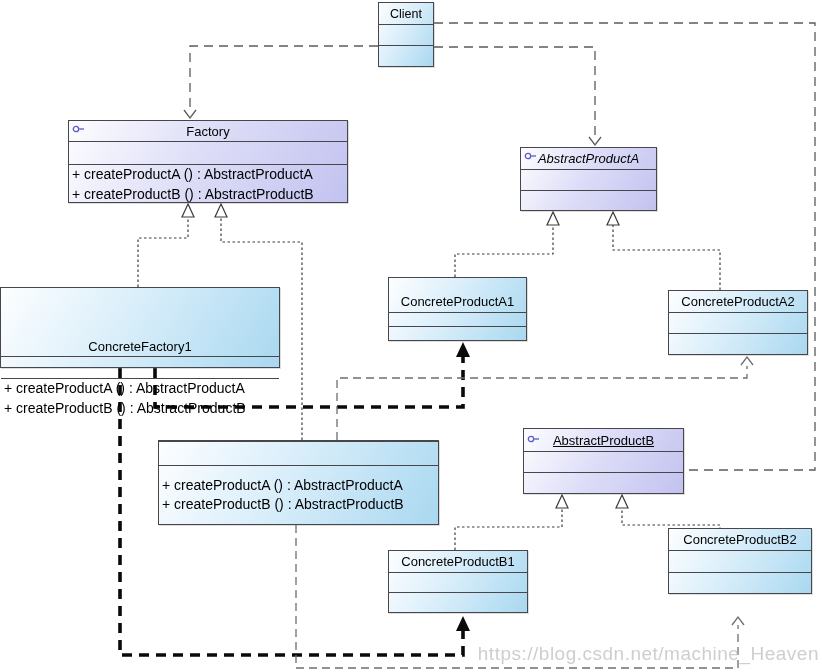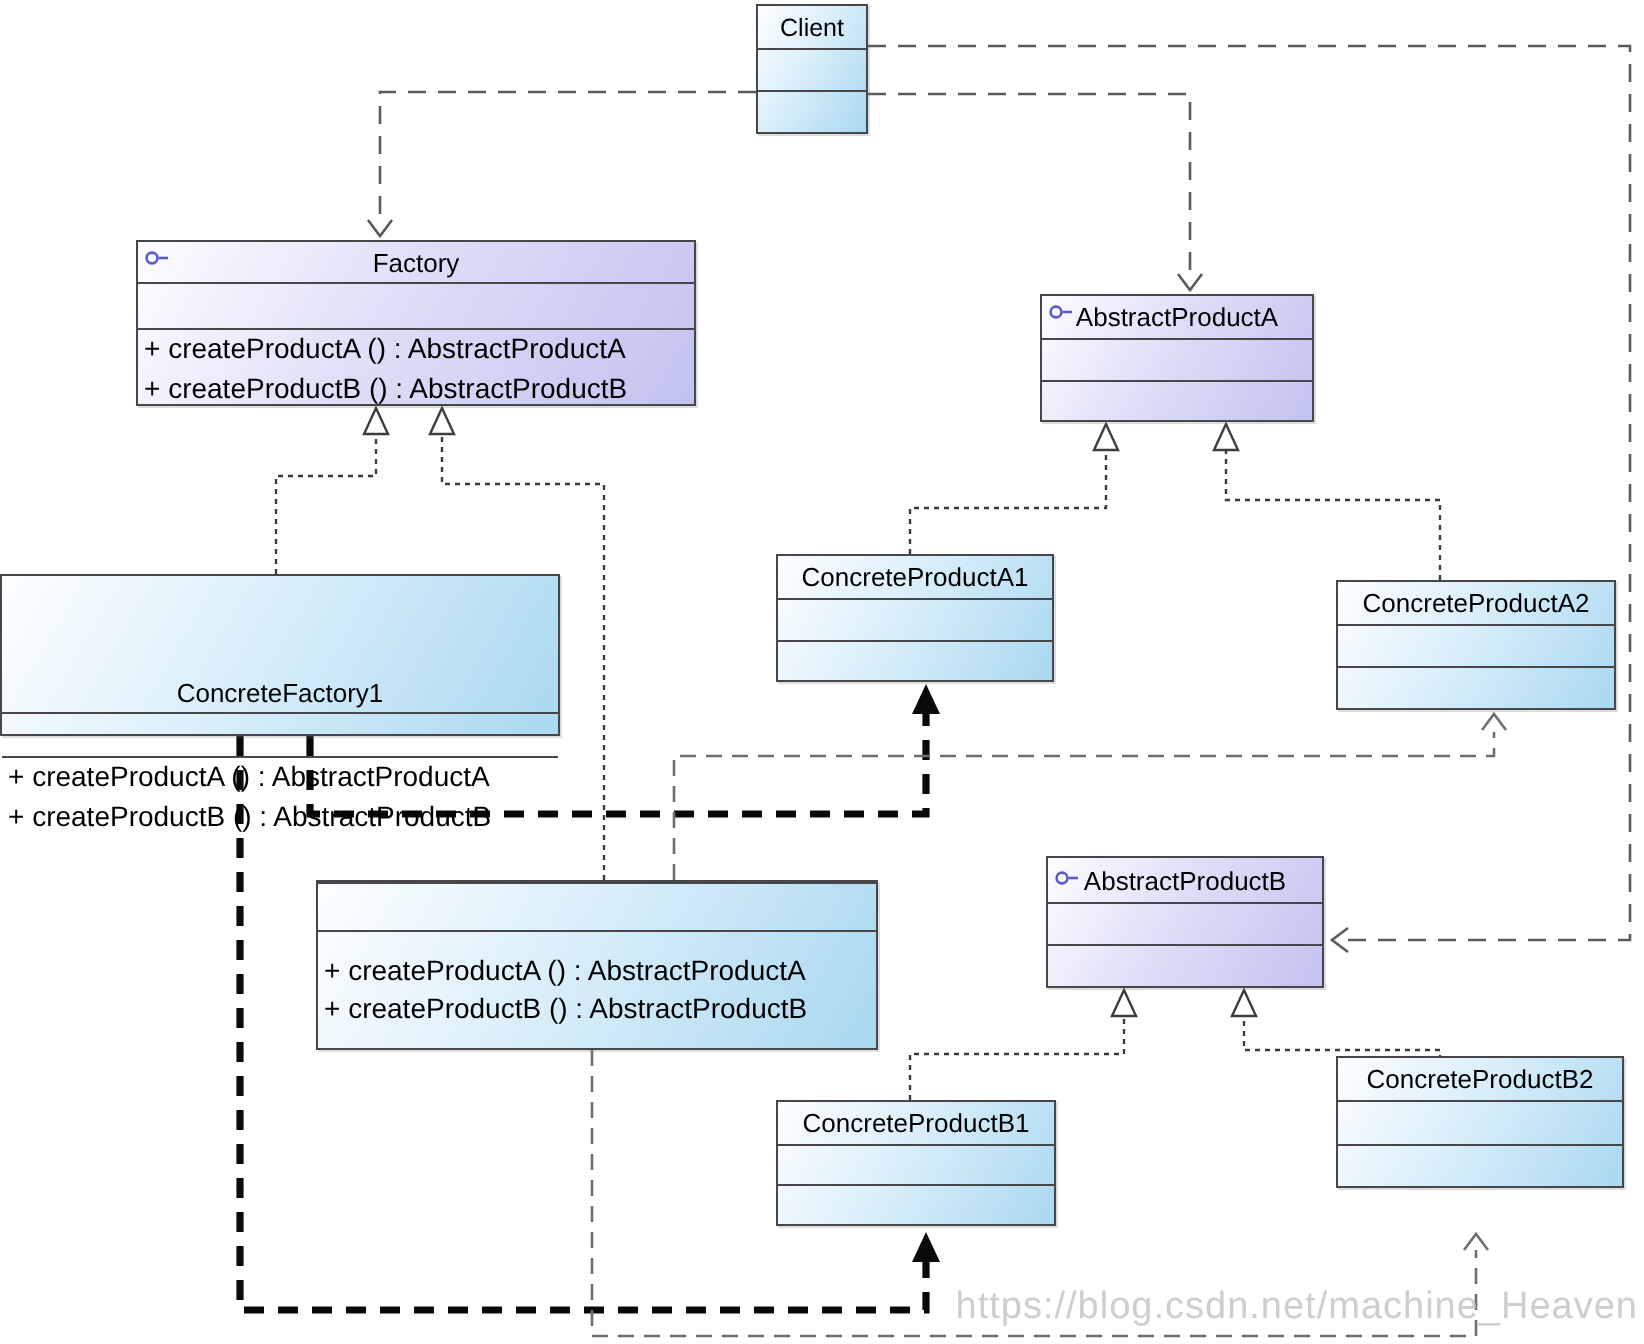--- a/index.html
+++ b/index.html
@@ -118,21 +118,21 @@
     </span>
     <span>Factory</span>
   </div>
   <div class="compartment" style="flex:0 0 22px;"></div>
   <div class="compartment ops">
     <div class="op">+ createProductA () : AbstractProductA</div>
     <div class="op">+ createProductB () : AbstractProductB</div>
   </div>
 </div>
 
-<div class="uml-class purple" style="left:520px;top:147px;width:137px;height:64px;">
+<div class="uml-class purple" style="left:520px;top:147px;width:137px;height:64px;font-style:italic;">
   <div class="uml-title" style="height:21px;">
     <span class="iface">
       <svg width="13" height="10">
           <circle cx="4" cy="5" r="2.7" fill="none" stroke="#5a5ac8" stroke-width="1.3"></circle>
           <line x1="7.2" y1="5" x2="12" y2="5" stroke="#5a5ac8" stroke-width="1.3"></line>
         </svg>
     </span>
     <span>AbstractProductA</span>
   </div>
   <div class="compartment"></div>
@@ -144,21 +144,21 @@
     <span>ConcreteFactory1</span>
   </div>
   <div class="compartment" style="flex:0 0 21px;"></div>
   <div class="compartment ops">
     <div class="op">+ createProductA () : AbstractProductA</div>
     <div class="op">+ createProductB () : AbstractProductB</div>
   </div>
 </div>
 
 <div class="uml-class blue" style="left:388px;top:277px;width:139px;height:64px;">
-  <div class="uml-title" style="height:21px;">
+  <div class="uml-title" style="height:21px;margin-top:13px;">
     <span>ConcreteProductA1</span>
   </div>
   <div class="compartment"></div>
   <div class="compartment"></div>
 </div>
 
 <div class="uml-class blue" style="left:668px;top:290px;width:140px;height:65px;">
   <div class="uml-title" style="height:21px;">
     <span>ConcreteProductA2</span>
   </div>
@@ -167,21 +167,21 @@
 </div>
 
 <div class="uml-class blue" style="left:158px;top:440px;width:281px;height:85px;">
   <div class="compartment" style="flex:0 0 23px;"></div>
   <div class="compartment ops">
     <div class="op">+ createProductA () : AbstractProductA</div>
     <div class="op">+ createProductB () : AbstractProductB</div>
   </div>
 </div>
 
-<div class="uml-class purple" style="left:523px;top:428px;width:139px;height:66px;">
+<div class="uml-class purple" style="left:523px;top:428px;width:161px;height:66px;text-decoration:underline;">
   <div class="uml-title" style="height:22px;">
     <span class="iface" style="top:5px;">
       <svg width="13" height="10">
           <circle cx="4" cy="5" r="2.7" fill="none" stroke="#5a5ac8" stroke-width="1.3"></circle>
           <line x1="7.2" y1="5" x2="12" y2="5" stroke="#5a5ac8" stroke-width="1.3"></line>
         </svg>
     </span>
     <span>AbstractProductB</span>
   </div>
   <div class="compartment"></div>

